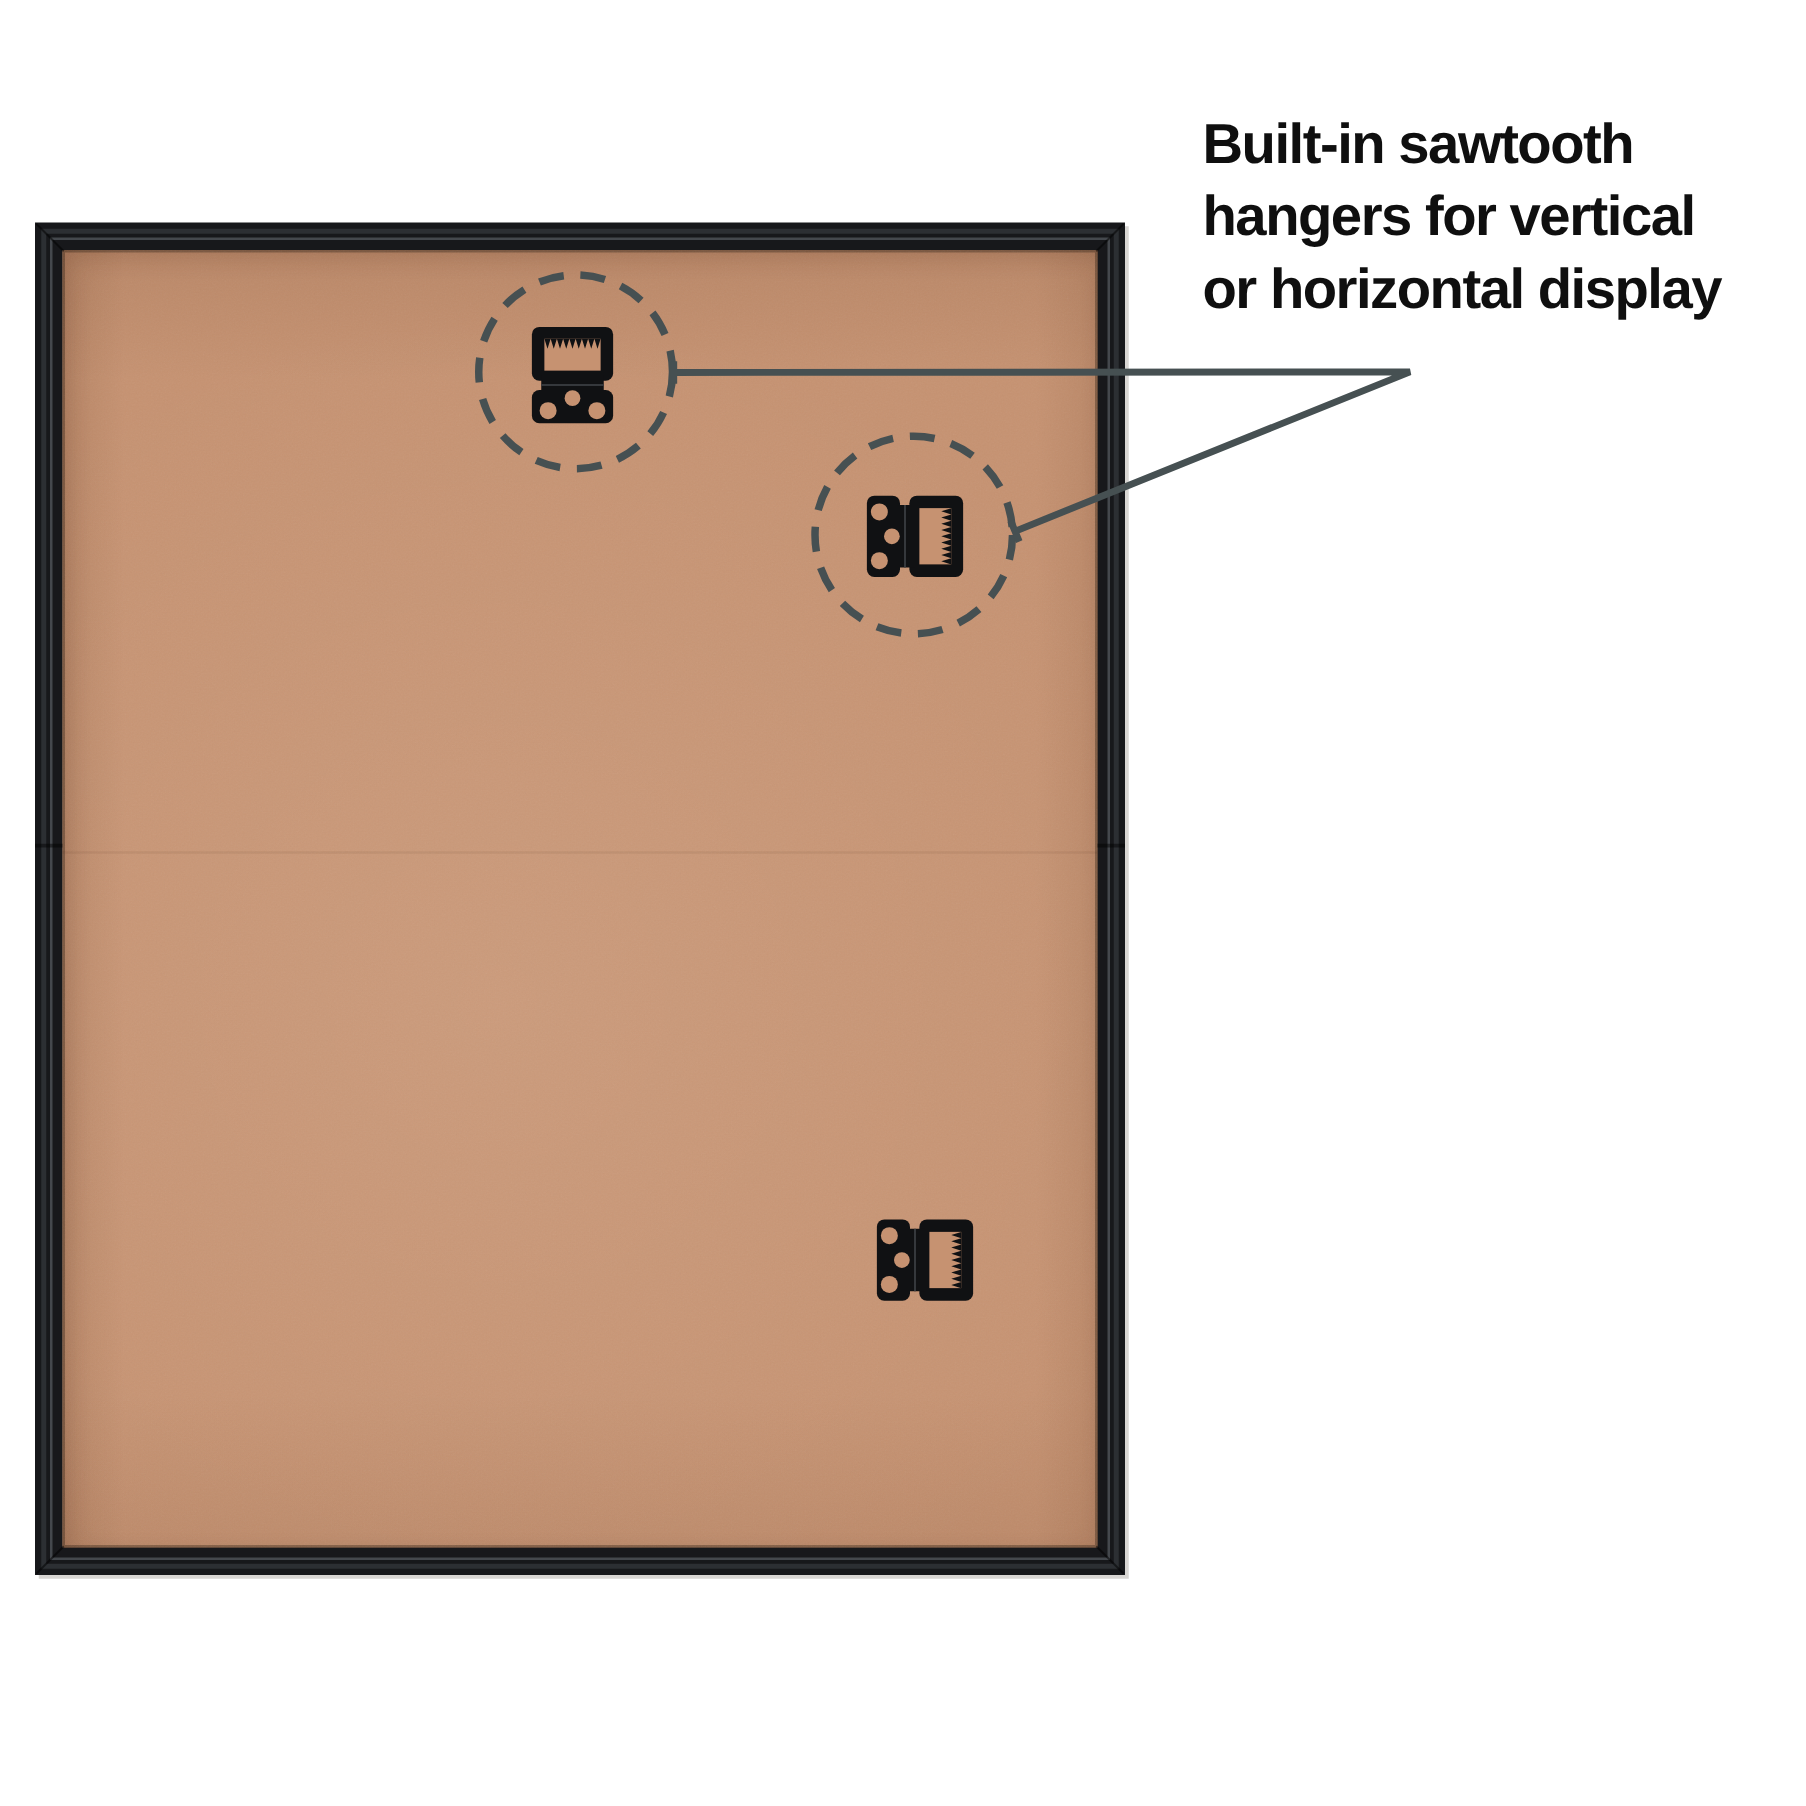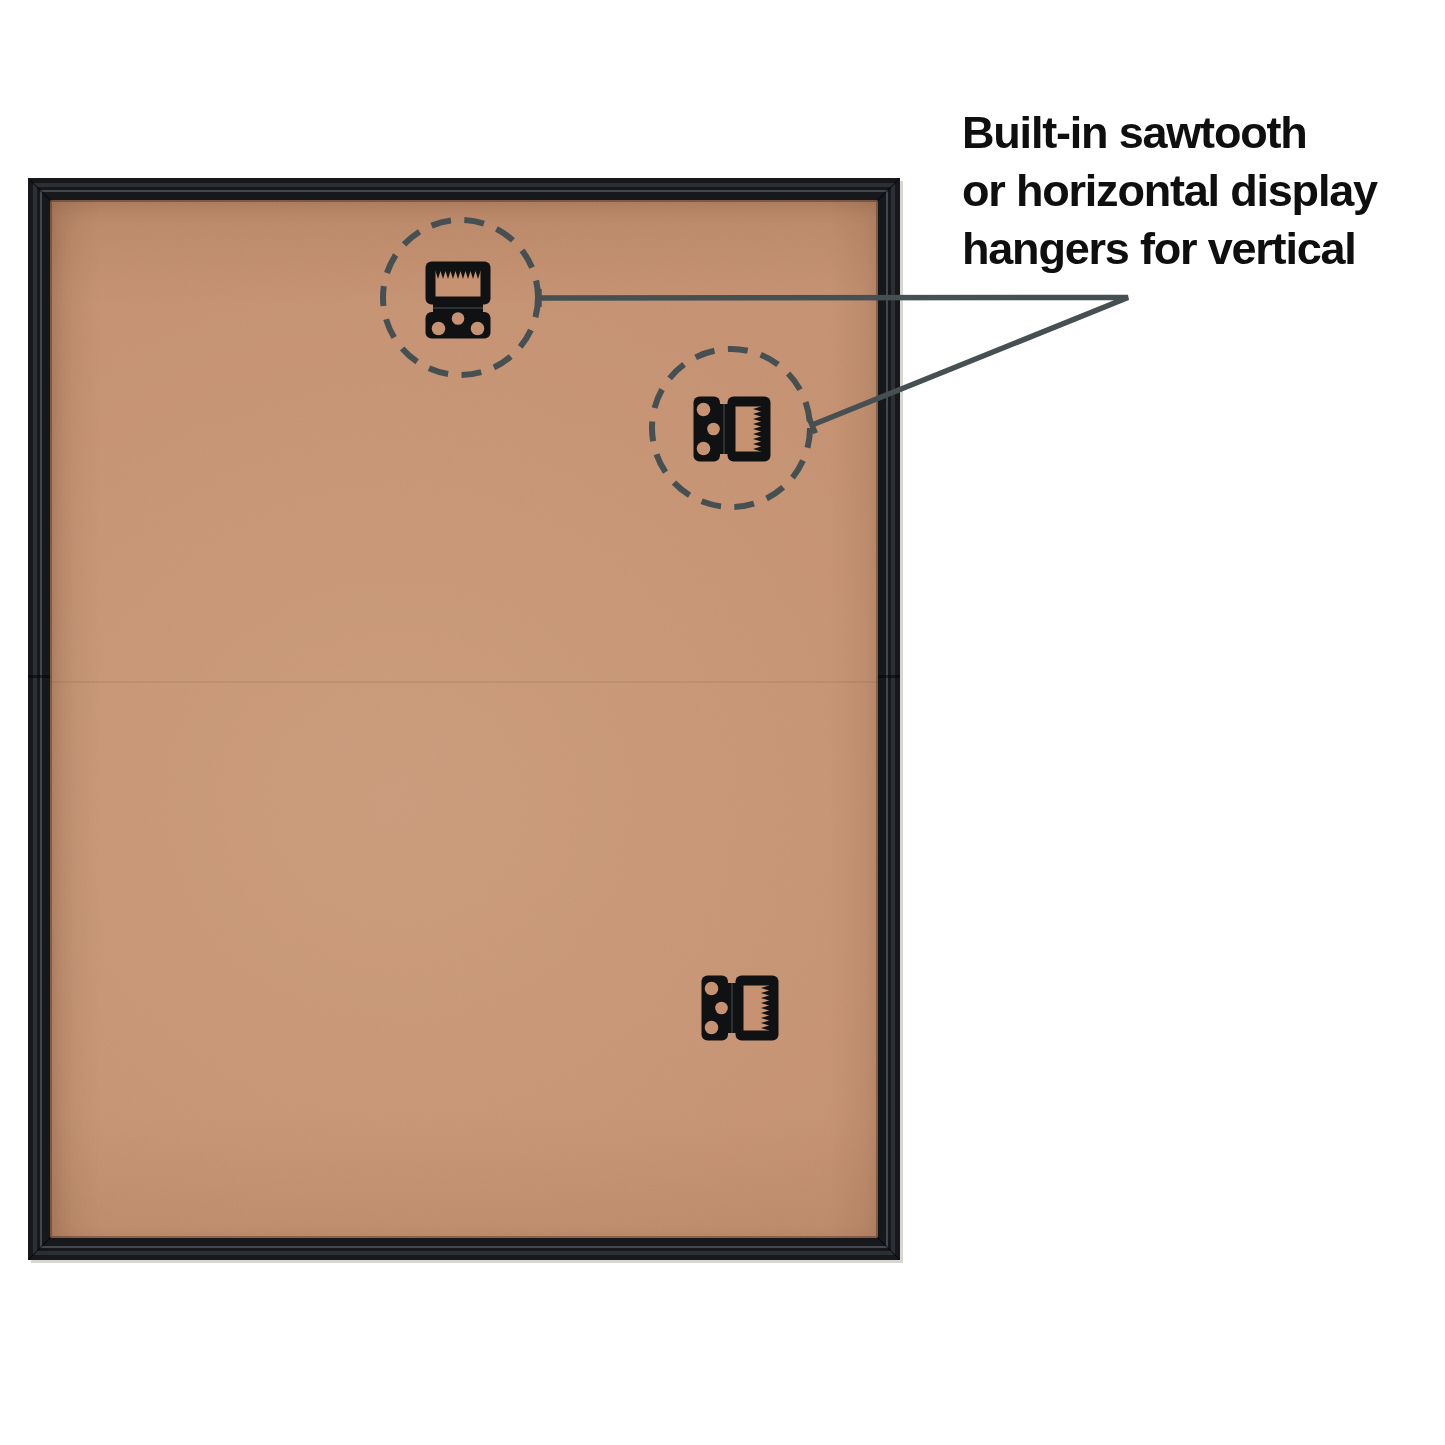--- a/index.html
+++ b/index.html
@@ -47,21 +47,20 @@
   .dashed-circle{stroke-width:6;stroke-dasharray:20 13.5;stroke-linecap:butt;}
   .leader{stroke-width:5.5;stroke-linejoin:miter;}
   .cap{stroke-width:5.5;stroke-linecap:butt;}
 
   
   .callout{
     position:absolute;left:962px;top:86px;width:480px;
     color:var(--textColor,#0f0f0f);
     font-weight:bold;font-size:45px;line-height:58px;letter-spacing:-1.2px;
     white-space:nowrap;
-    margin-top:18px;
   }
 </style>
 </head>
 <body>
 
 <div class="canvas">
 
   <svg width="0" height="0" style="position:absolute" aria-hidden="true">
     <defs>
       <filter id="grain">
@@ -126,17 +125,17 @@
   <svg class="overlay" width="1445" height="1445">
     <circle class="anno-stroke dashed-circle" cx="460.5" cy="297.5" r="77.5"></circle>
     <circle class="anno-stroke dashed-circle" cx="731" cy="428" r="79"></circle>
     <path class="anno-stroke leader" d="M539,298 L1128,297.5 L812,425"></path>
     <line class="anno-stroke cap" x1="539" y1="289" x2="539" y2="307"></line>
     <line class="anno-stroke cap" x1="808.6" y1="416.7" x2="815.4" y2="433.3"></line>
   </svg>
 
   <div class="callout">
     <div>Built-in sawtooth</div>
+    <div>hangers for vertical</div>
     <div>or horizontal display</div>
-    <div>hangers for vertical</div>
   </div>
 
 </div>
 
 </body></html>

